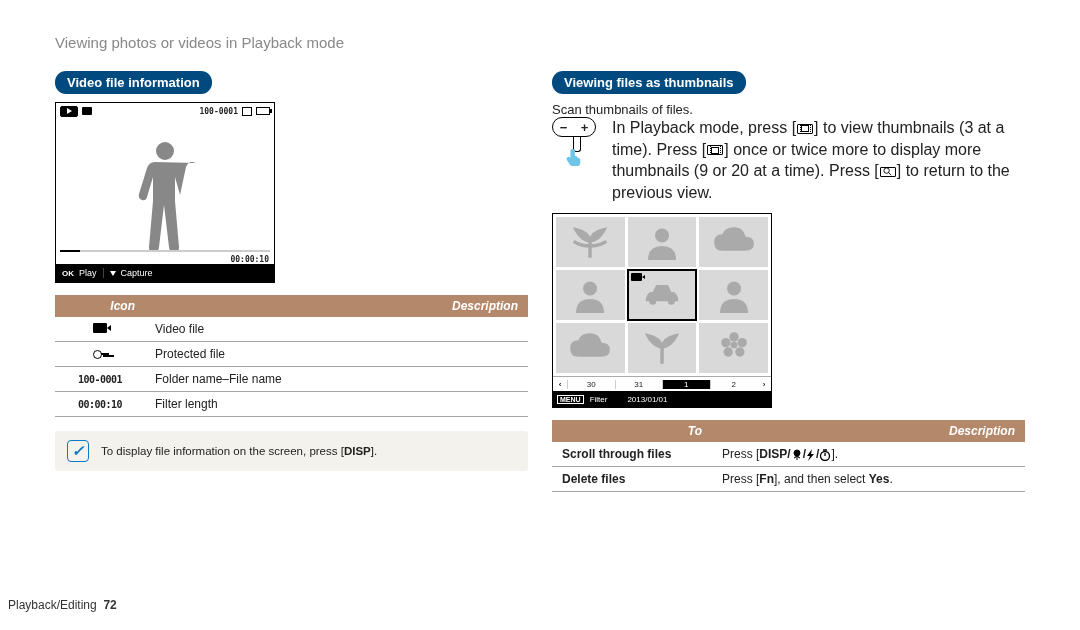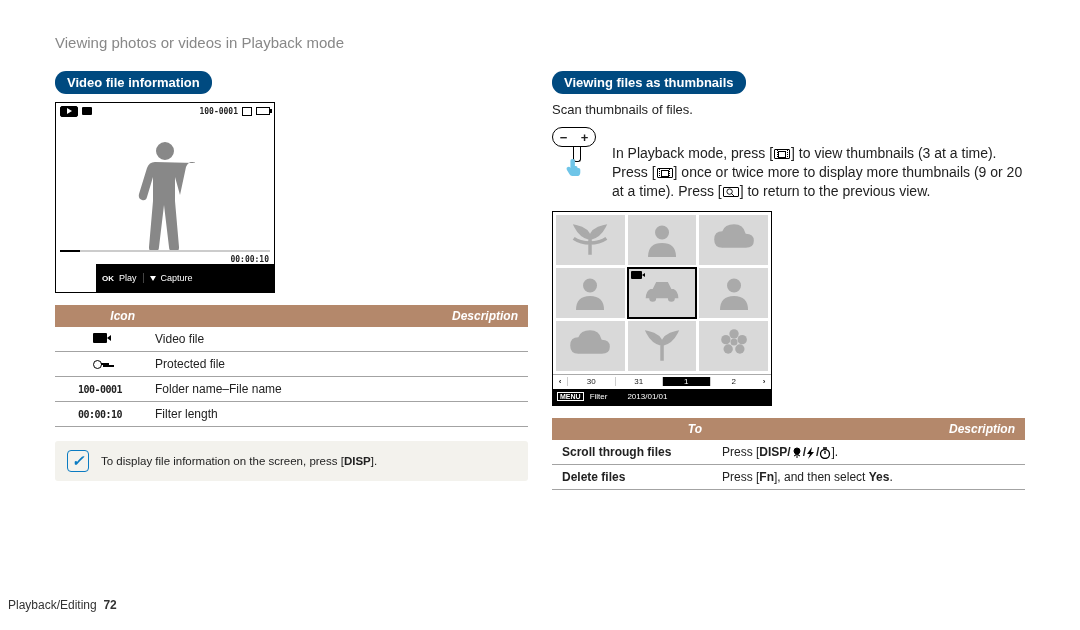--- a/index.html
+++ b/index.html
@@ -19,47 +19,47 @@
   .vp-top .folder-label { font-family:monospace; font-size:8px; letter-spacing:0; }
   .batt { width:14px;height:8px;border:1px solid #000;position:relative; }
   .batt:after { content:""; position:absolute; right:-3px; top:1px; width:2px; height:4px; background:#000; }
   .card { width:10px;height:9px;border:1px solid #000; }
   .vp-body { height:145px; background:#fff; position:relative; overflow:hidden; }
   .silhouette { position:absolute; left:50%; transform:translateX(-50%); bottom:12px; width:60px; height:115px; }
   .silhouette svg { width:100%; height:100%; }
   .vp-progress { position:absolute; left:4px; right:4px; bottom:12px; height:2px; background:#ccc; }
   .vp-progress:before { content:""; position:absolute; left:0; width:20px; height:2px; background:#000; }
   .vp-time { position:absolute; right:5px; bottom:0; font-size:8px; font-family:monospace; font-weight:bold; }
-  .vp-bottom { height:28px; background:#000; color:#fff; display:flex; align-items:center; font-size:9px;margin-left:40px; }
+  .vp-bottom { height:18px; background:#000; color:#fff; display:flex; align-items:center; font-size:9px; }
   .vp-b-seg { display:flex; align-items:center; gap:5px; padding:0 6px; }
   .vp-b-seg.sep { border-right:1px solid #444; }
   .ok-box { font-weight:bold; font-size:8px; }
   .down-arrow { width:0;height:0;border-left:3px solid transparent;border-right:3px solid transparent;border-top:5px solid #fff; }
   
   table.icon-table, table.action-table { width:100%; border-collapse:collapse; font-size:12px; }
   table.icon-table th, table.action-table th { background:#b4886b; color:#fff; font-style:italic; font-weight:bold; text-align:right; padding:4px 10px; }
   table.icon-table td, table.action-table td { padding:5px 10px; border-bottom:1px solid #a3a3a3; vertical-align:middle; }
   table.icon-table td.ic { width:90px; text-align:center; }
   .cam-icon-sm { display:inline-block; width:14px;height:10px;background:#000;border-radius:1px;position:relative; }
   .cam-icon-sm:after { content:""; position:absolute; right:-4px; top:2px; width:0;height:0;border-top:3px solid transparent;border-bottom:3px solid transparent;border-right:4px solid #000; }
   .key-icon-sm { display:inline-block; width:14px; height:8px; position:relative; }
   .key-icon-sm:before { content:""; position:absolute; left:0; top:0; width:7px; height:7px; border:1.5px solid #000; border-radius:50%; }
   .key-icon-sm:after { content:""; position:absolute; left:8px; top:3px; width:8px; height:2px; background:#000; box-shadow: 5px 2px 0 -0px #000, 2px 2px 0 -0px #000; }
   .mono-sm { font-family:monospace; font-weight:bold; font-size:10px; letter-spacing:-0.5px; }
   
   .note { display:flex; align-items:center; gap:12px; background:#f3f2ed; border-radius:3px; padding:9px 12px; margin-top:14px; font-size:11.5px; }
   .note-badge { width:22px;height:22px;border:1.5px solid #0a7bc2;border-radius:4px;color:#0a7bc2;font-style:italic;font-weight:bold;display:flex;align-items:center;justify-content:center;font-family:serif;font-size:15px;flex-shrink:0; }
   .disp-label { font-weight:bold; font-family:sans-serif; }
   
-  .subtext { font-size:13px; margin-bottom:10px; }
+  .subtext { font-size:13px; }
   .zoom-row { display:flex; align-items:flex-start; gap:10px; margin-bottom:10px; }
   .zoom-ctrl { width:50px; flex-shrink:0; }
   .zoom-lens { width:44px; height:20px; border:1.5px solid #000; border-radius:11px; display:flex; align-items:center; justify-content:space-around; font-weight:bold; background:#fff; position:relative; }
   .zoom-stem { width:8px; height:16px; background:#fff; border:1.5px solid #000; border-top:none; margin:-1px auto 0; border-radius:0 0 3px 3px; }
-  .zoom-caption { font-size:14px; line-height:1.35; flex:1;margin-top:17px; }
+  .zoom-caption { font-size:16px; line-height:1.35; flex:1; }
   .inline-icon-box { display:inline-flex; width:16px; height:10px; border:1.2px solid #000; border-radius:1px; vertical-align:middle; align-items:center; justify-content:center; margin:0 1px; position:relative; }
   .inline-icon-box.wide-out:before { content:""; width:6px;height:5px;border:1px solid #000; }
   .inline-icon-box.wide-out:after { content:""; position:absolute; width:9px;height:8px;border:1px dotted #000; }
   .inline-icon-box.loupe svg { width:9px;height:9px; }
   
   .thumb-panel { width:220px; border:1.5px solid #000; margin-bottom:12px; }
   .thumb-grid { display:grid; grid-template-columns:repeat(3,1fr); gap:3px; padding:3px; background:#fff; }
   .thumb { height:50px; background:#d9d9d9; display:flex; align-items:center; justify-content:center; position:relative; }
   .thumb.sel { outline:2px solid #000; outline-offset:-1px; }
   .thumb svg { width:70%; height:70%; }

